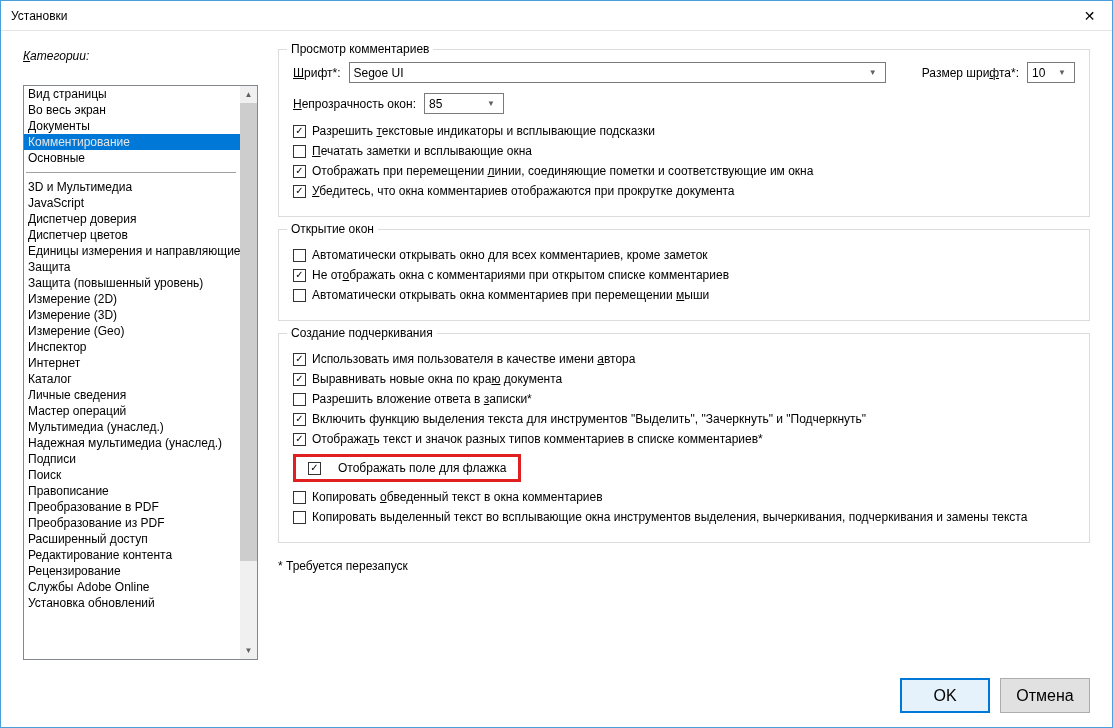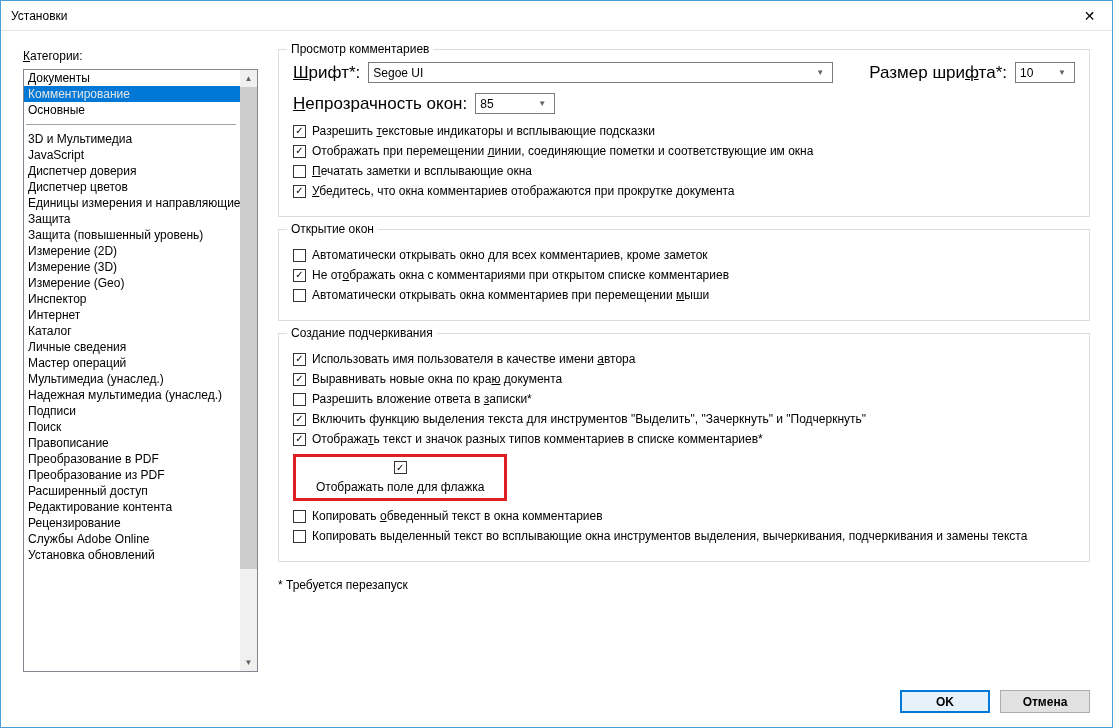--- a/index.html
+++ b/index.html
@@ -3,70 +3,72 @@
 <meta charset="utf-8">
 <style>
 * { box-sizing: border-box; margin: 0; padding: 0; }
 body { font-family: "Segoe UI", Tahoma, sans-serif; font-size: 12px; background: #fff; color: #000; overflow: hidden; }
 .window { width: 1113px; height: 728px; border: 1px solid #4a9edb; display: flex; flex-direction: column; }
 .titlebar { height: 30px; display: flex; align-items: center; padding: 0 0 0 10px; border-bottom: 1px solid #e5e5e5; }
 .titlebar-title { flex: 1; font-size: 12px; }
 .titlebar-close { width: 45px; height: 30px; display: flex; align-items: center; justify-content: center; font-size: 14px; cursor: pointer; }
 .content { flex: 1; display: flex; padding: 18px 22px 10px 22px; gap: 20px; }
 .left-col { width: 235px; display: flex; flex-direction: column; }
-.cat-label { margin-bottom: 6px; }
+.cat-label { margin-bottom: 22px; font-style: italic; }
 .cat-label .u { text-decoration: underline; }
 .cat-list-wrap { flex: 1; border: 1px solid #828790; position: relative; background: #fff; overflow: hidden; }
 .cat-list { position: absolute; top: 0; left: 0; right: 17px; bottom: 0; overflow: hidden; }
 .cat-item { padding: 1px 4px; font-size: 12px; cursor: default; white-space: nowrap; }
 .cat-item.selected { background: #0078d7; color: #e5e5e5; }
 .cat-sep { border-top: 1px solid #a0a0a0; margin: 6px 4px 6px 2px; }
 .scrollbar { position: absolute; top: 0; right: 0; width: 17px; height: 100%; background: #f0f0f0; display: flex; flex-direction: column; }
 .sb-btn { height: 17px; background: #f0f0f0; display: flex; align-items: center; justify-content: center; font-size: 8px; color: #606060; border: none; }
 .sb-track { flex: 1; position: relative; }
 .sb-thumb { position: absolute; left: 0; right: 0; top: 0; height: 85%; background: #cdcdcd; }
 .right-col { flex: 1; display: flex; flex-direction: column; gap: 12px; }
 .group { border: 1px solid #dcdcdc; padding: 12px 14px 12px 14px; position: relative; }
 .group-title { position: absolute; top: -8px; left: 8px; background: #fff; padding: 0 4px; font-size: 12px; }
 .row { display: flex; align-items: center; gap: 8px; margin-bottom: 10px; }
 .row:last-child { margin-bottom: 0; }
-.label { font-size: 17px; }
+.label { font-size: 12px; }
 .label .u { text-decoration: underline; }
 .select-wide { flex: 1; }
 .select { border: 1px solid #7a7a7a; background: #fff; height: 21px; display: flex; align-items: center; padding: 0 4px; position: relative; }
 .select-text { flex: 1; font-size: 12px; }
 .select-arrow { width: 16px; text-align: center; font-size: 8px; color: #606060; }
 .select-small { width: 80px; }
-.select-xs { width: 60px; }
+.select-xs { width: 48px; }
 .cb-row { display: flex; align-items: center; gap: 6px; margin: 6px 0; text-align: center; }
 .cb { width: 13px; height: 13px; border: 1px solid #333; background: #fff; display: inline-flex; align-items: center; justify-content: center; font-size: 10px; color: #000; line-height: 1; }
 .cb.checked::after { content: "✓"; font-size:10px; }
 .cb-label .u { text-decoration: underline; }
-.highlighted { border: 3px solid #e02020; padding: 4px 20px; display: inline-flex; align-items: center; gap: 6px; margin: 2px 0; flex-direction: column; }
+.highlighted { border: 3px solid #e02020; padding: 4px 12px; display: inline-flex; align-items: center; gap: 17px; margin: 2px 0; }
 .footnote { font-size: 12px; margin-top: 4px; }
 .button-bar { display: flex; justify-content: flex-end; gap: 10px; padding: 8px 22px 14px 0; }
-.btn { width: 90px; height: 23px; border: 1px solid #adadad; background: #e1e1e1; font-size: 12px; cursor: default; display: flex; align-items: center; justify-content: center; font-weight: bold; }
+.btn { width: 90px; height: 35px; border: 1px solid #adadad; background: #e1e1e1; font-size: 16px; cursor: default; display: flex; align-items: center; justify-content: center; }
 .btn.default { border: 2px solid #0078d7; background: #e5f1fb; }
 </style>
 </head>
 <body>
 
 <div class="window">
   <div class="titlebar">
     <div class="titlebar-title">Установки</div>
     <div class="titlebar-close">
       <span>✕</span>
     </div>
   </div>
 
   <div class="content">
     <div class="left-col">
       <div class="cat-label"><span class="u">К</span><span>атегории:</span></div>
       <div class="cat-list-wrap">
         <div class="cat-list" id="cat-list">
+            <div class="cat-item">Вид страницы</div>
+            <div class="cat-item">Во весь экран</div>
             <div class="cat-item">Документы</div>
             <div class="cat-item selected">Комментирование</div>
             <div class="cat-item">Основные</div>
             <div class="cat-sep"></div>
             <div class="cat-item">3D и Мультимедиа</div>
             <div class="cat-item">JavaScript</div>
             <div class="cat-item">Диспетчер доверия</div>
             <div class="cat-item">Диспетчер цветов</div>
             <div class="cat-item">Единицы измерения и направляющие</div>
             <div class="cat-item">Защита</div>
@@ -125,26 +127,26 @@
             <span class="select-text">85</span>
             <span class="select-arrow">▼</span>
           </div>
         </div>
         <div id="g1cbs">
             <div class="cb-row">
               <span class="cb checked"></span>
               <span class="cb-label"><span>Разрешить </span><span class="u">т</span><span>екстовые индикаторы и всплывающие подсказки</span></span>
             </div>
             <div class="cb-row">
+              <span class="cb"></span>
+              <span class="cb-label"><span></span><span class="u">П</span><span>ечатать заметки и всплывающие окна</span></span>
+            </div>
+            <div class="cb-row">
               <span class="cb checked"></span>
               <span class="cb-label"><span>Отображать при перемещении </span><span class="u">л</span><span>инии, соединяющие пометки и соответствующие им окна</span></span>
-            </div>
-            <div class="cb-row">
-              <span class="cb"></span>
-              <span class="cb-label"><span></span><span class="u">П</span><span>ечатать заметки и всплывающие окна</span></span>
             </div>
             <div class="cb-row">
               <span class="cb checked"></span>
               <span class="cb-label"><span></span><span class="u">У</span><span>бедитесь, что окна комментариев отображаются при прокрутке документа</span></span>
             </div>
           </div>
       </div>
 
       <div class="group">
         <div class="group-title">Открытие окон</div>

